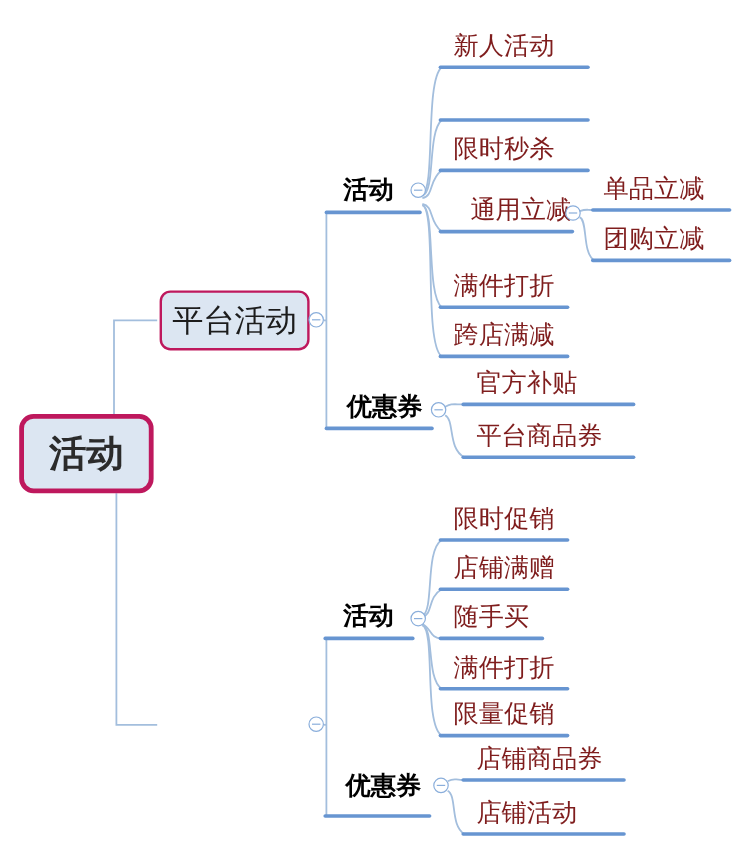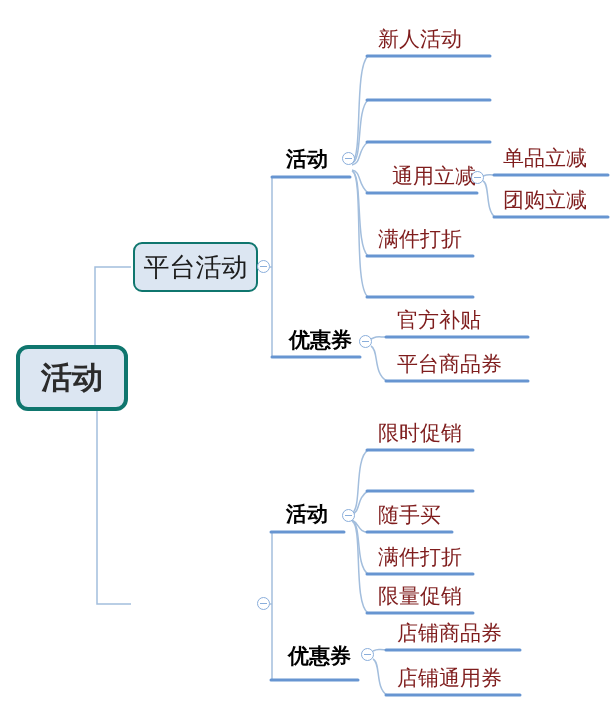--- a/index.html
+++ b/index.html
@@ -8,21 +8,21 @@
     font-family:"Liberation Sans","DejaVu Sans",sans-serif;
   }
   .canvas svg{position:absolute;left:0;top:0;}
   .lbl{
     position:absolute;font-size:21px;line-height:24px;color:#7f1d1d;
     white-space:nowrap;cursor:default;
   }
   .lbl.bold{font-weight:bold;color:#000;}
   .node{
     position:absolute;display:flex;align-items:center;justify-content:center;
-    background:#dce6f2;border:2px solid #0f766e;border-radius:9px;
+    background:#dce6f2;border:2px solid #be185d;border-radius:9px;
     font-size:26px;color:#1c1c1c;box-sizing:border-box;white-space:nowrap;cursor:default;
   }
   .node.root{border-width:4px;border-radius:12px;font-weight:bold;font-size:31px;color:#2b2b2b;}
   .collapse{
     position:absolute;width:11px;height:11px;background:#fff;
     border:1.5px solid #8aaedb;border-radius:50%;cursor:pointer;
   }
   .collapse::after{
     content:"";position:absolute;left:2px;right:2px;top:50%;height:1.5px;
     margin-top:-1px;background:#8aaedb;
@@ -93,36 +93,39 @@
 
   <div class="node root" style="left:16px;top:345px;width:112px;height:66px;">活动</div>
 
   <div class="node" style="left:133px;top:242px;width:125px;height:50px;">平台活动</div>
 
 
   <span class="lbl bold" style="left:286px;top:147px;">活动</span>
   <span class="lbl bold" style="left:289px;top:328px;">优惠券</span>
 
   <span class="lbl" style="left:378px;top:27px;">新人活动</span>
+  <span class="lbl" style="left:378px;top:113px;">限时秒杀</span>
   <span class="lbl" style="left:392px;top:164px;">通用立减</span>
   <span class="lbl" style="left:503px;top:146px;">单品立减</span>
   <span class="lbl" style="left:503px;top:188px;">团购立减</span>
   <span class="lbl" style="left:378px;top:227px;">满件打折</span>
+  <span class="lbl" style="left:378px;top:268px;">跨店满减</span>
   <span class="lbl" style="left:397px;top:308px;">官方补贴</span>
   <span class="lbl" style="left:397px;top:352px;text-align:right;">平台商品券</span>
 
   <span class="lbl bold" style="left:286px;top:502px;">活动</span>
   <span class="lbl bold" style="left:288px;top:644px;">优惠券</span>
 
   <span class="lbl" style="left:378px;top:421px;">限时促销</span>
+  <span class="lbl" style="left:378px;top:462px;">店铺满赠</span>
   <span class="lbl" style="left:378px;top:503px;">随手买</span>
   <span class="lbl" style="left:378px;top:545px;">满件打折</span>
   <span class="lbl" style="left:378px;top:584px;text-align:right;">限量促销</span>
   <span class="lbl" style="left:397px;top:621px;">店铺商品券</span>
-  <span class="lbl" style="left:397px;top:666px;">店铺通用券</span>
+  <span class="lbl" style="left:397px;top:666px;">店铺活动</span>
 
   <span class="collapse" style="left:257px;top:260px;"></span>
   <span class="collapse" style="left:257px;top:597px;"></span>
   <span class="collapse" style="left:342px;top:152px;"></span>
   <span class="collapse" style="left:471px;top:171px;"></span>
   <span class="collapse" style="left:359px;top:335px;"></span>
   <span class="collapse" style="left:342px;top:509px;"></span>
   <span class="collapse" style="left:361px;top:648px;"></span>
 
 </div>

